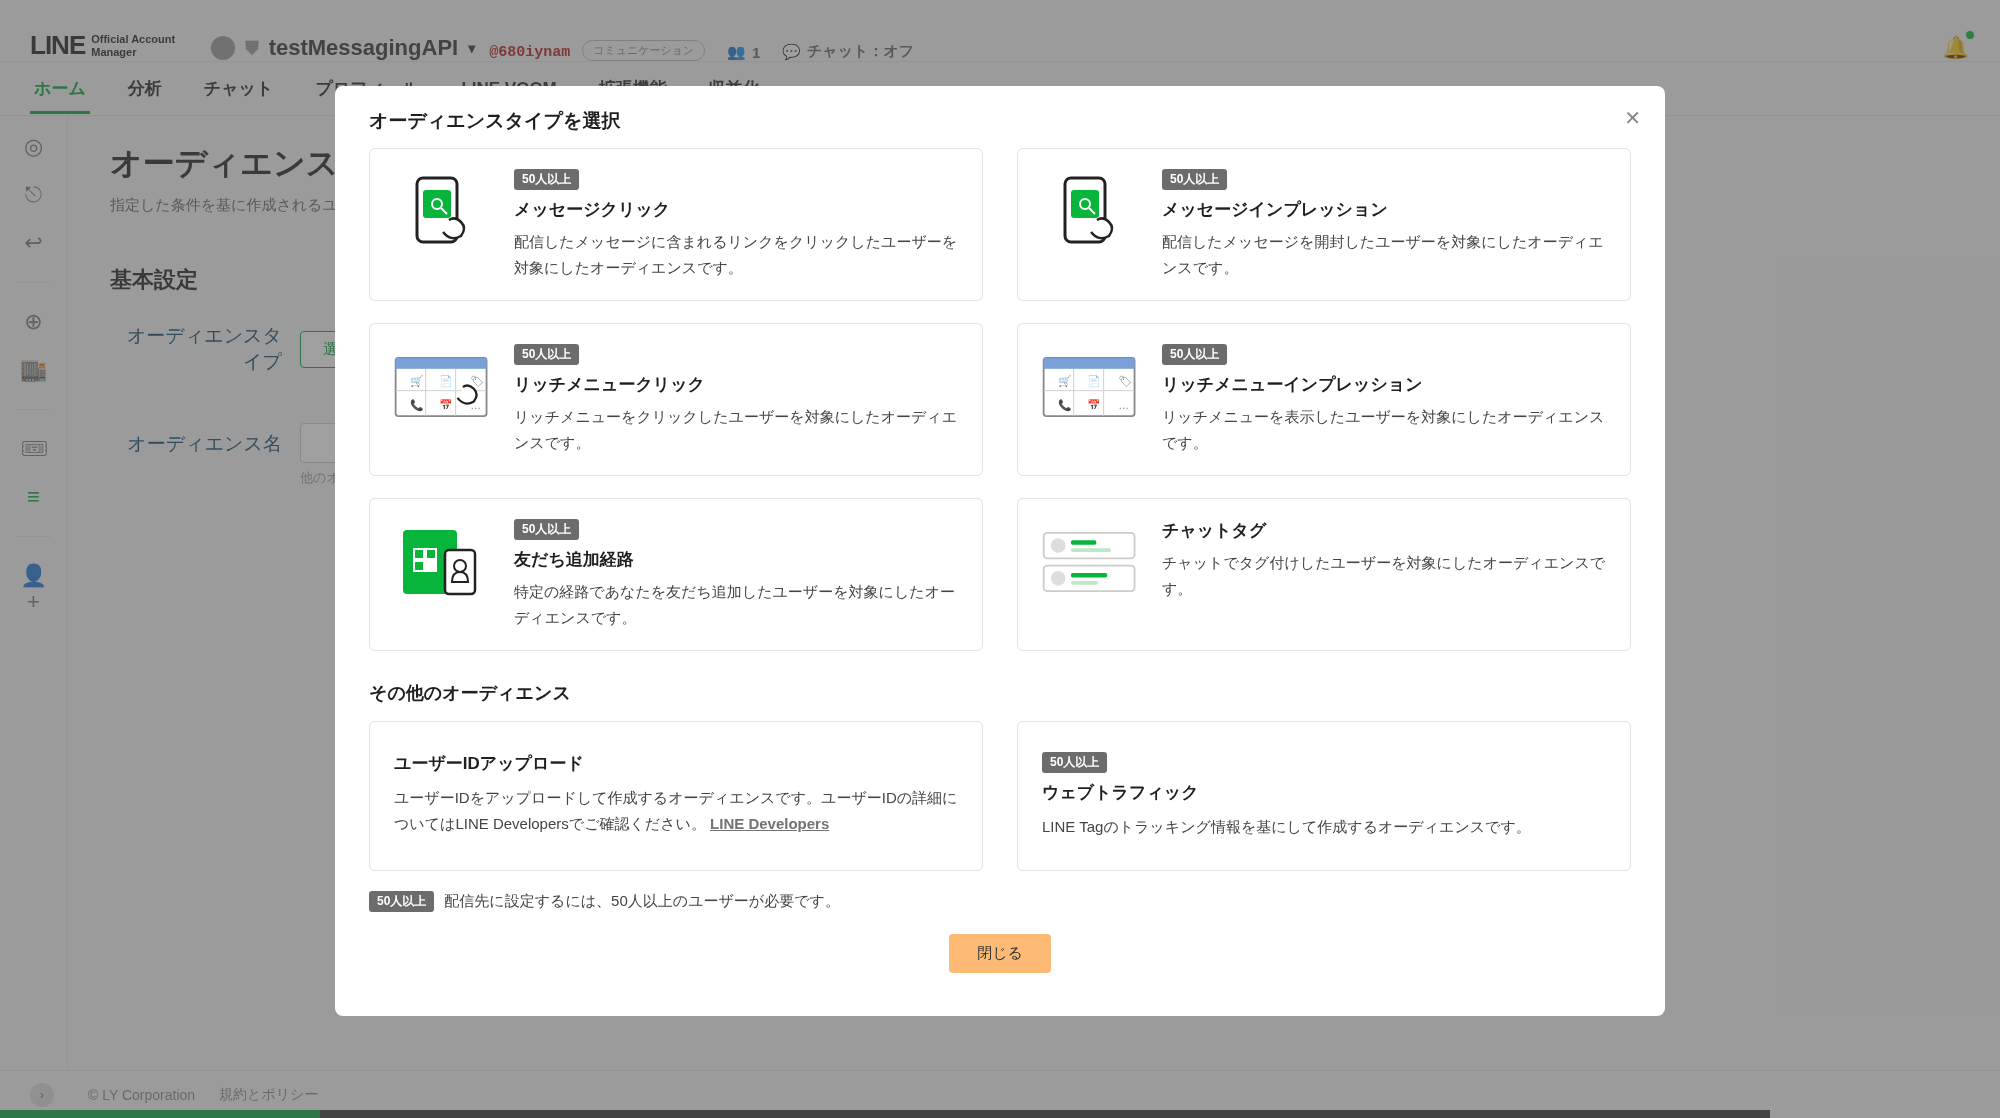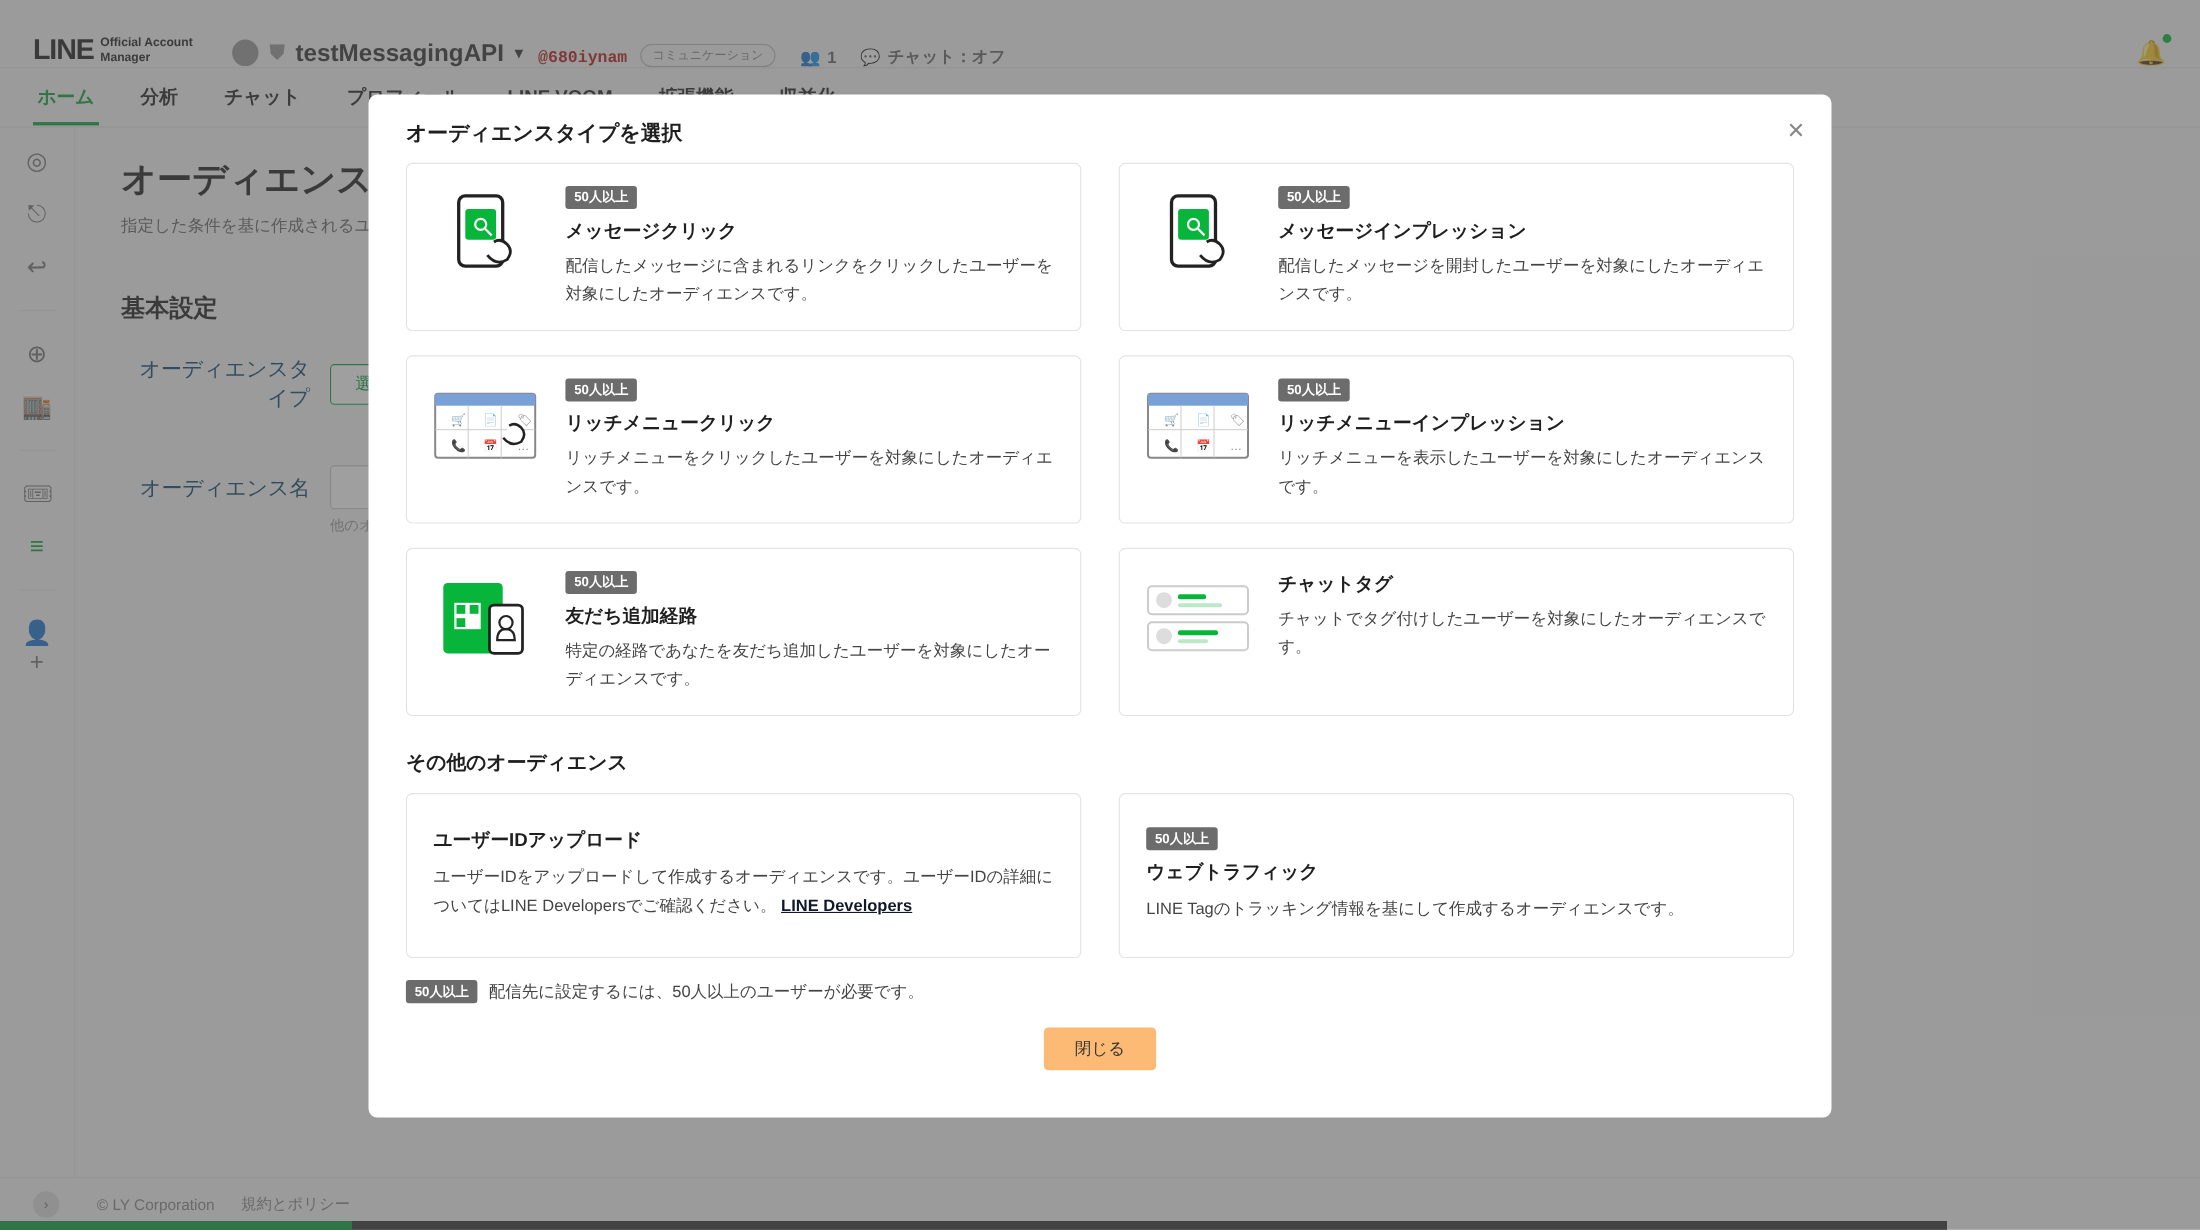--- a/index.html
+++ b/index.html
@@ -53,21 +53,21 @@
 .grid{display:grid;grid-template-columns:1fr 1fr;gap:22px 34px;}
 .card{border:1px solid #e3e3e3;border-radius:6px;padding:20px 22px;display:flex;gap:22px;cursor:pointer;}
 .thumb{width:100px;height:86px;flex-shrink:0;display:flex;align-items:center;justify-content:center;}
 .cardbody{flex:1;}
 .badge{display:inline-block;background:#6c6c6c;color:#fff;font-size:12px;font-weight:700;padding:2px 8px;border-radius:3px;margin-bottom:8px;}
 .ctitle{font-size:17px;font-weight:700;margin-bottom:8px;}
 .cdesc{font-size:15px;color:#444;line-height:1.7;}
 .section-h{font-size:18px;font-weight:700;margin:30px 0 16px;}
 .cardsimple{border:1px solid #e3e3e3;border-radius:6px;padding:30px 24px;}
 .cardsimple .ctitle{margin-bottom:10px;}
-.lnk{color:#0f172a;text-decoration:underline;font-weight:600;}
+.lnk{color:#737373;text-decoration:underline;font-weight:600;}
 .note{margin-top:20px;font-size:15px;color:#444;display:flex;align-items:center;gap:10px;}
 .note .badge{background:#6c6c6c;margin:0;}
 .mfoot{display:flex;justify-content:center;margin-top:22px;}
 .closebtn{background:#fdba74;border:none;padding:10px 28px;font-size:15px;border-radius:4px;cursor:pointer;color:#333;}
 
 svg{display:block;}
 </style>
 </head>
 <body>
 

